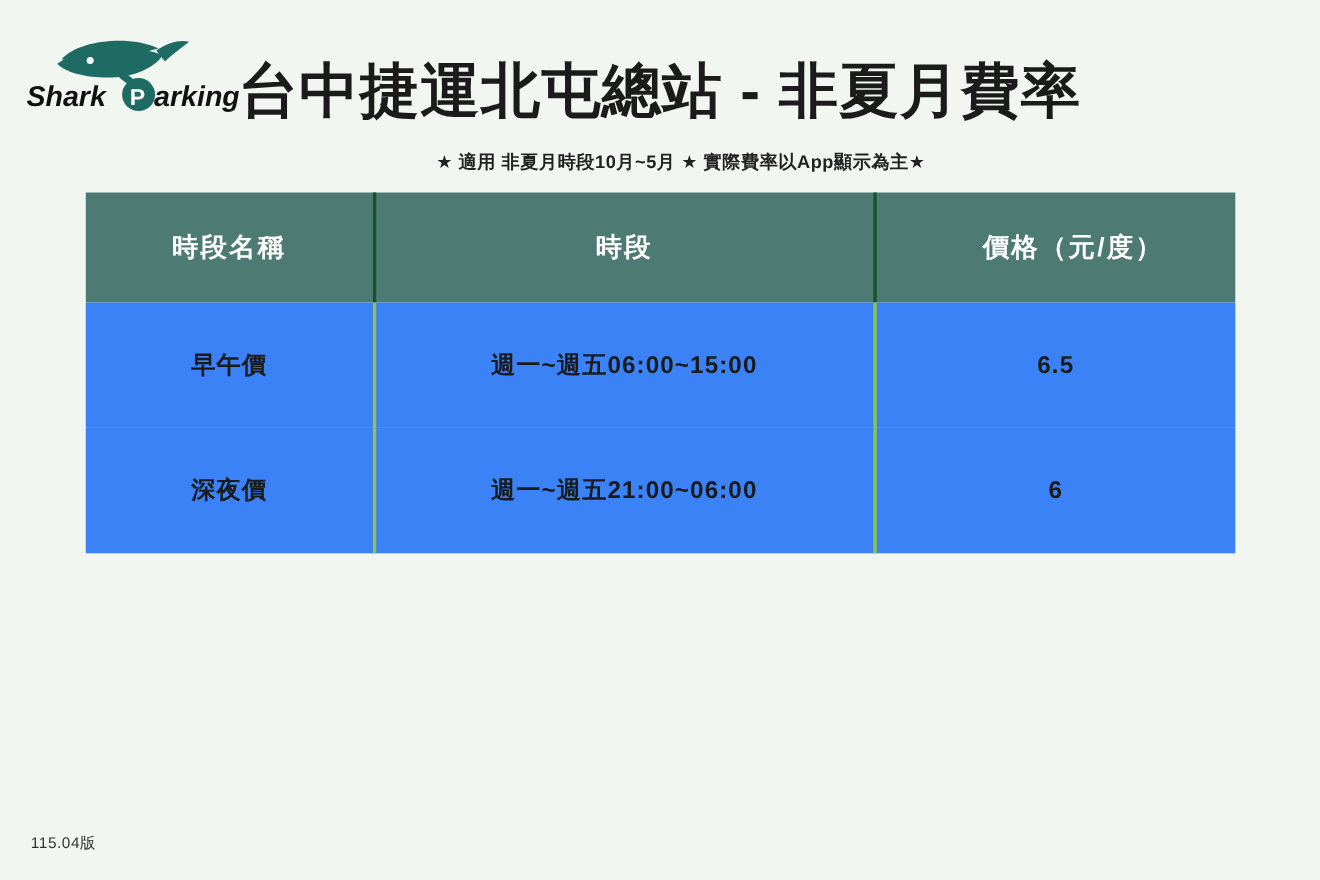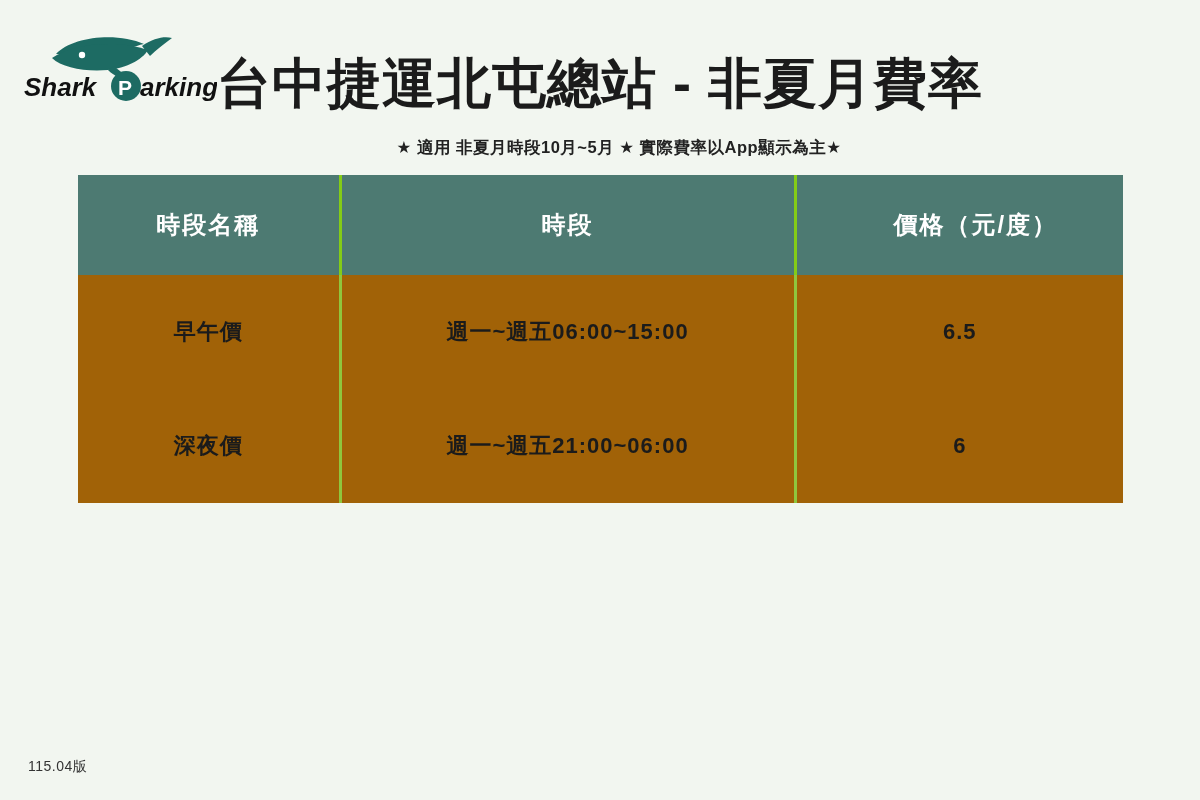--- a/index.html
+++ b/index.html
@@ -70,37 +70,37 @@
   .rate-table col.c3 { width: 328px; }
 
   .rate-table thead th {
     background: #4d7a72;
     color: #ffffff;
     font-size: 24px;
     font-weight: bold;
     height: 98px;
     vertical-align: middle;
     letter-spacing: 2px;
-    border-right: 3px solid #84cc16;
+    border-right: 3px solid #14532d;
   }
   .rate-table thead th:last-child { border-right: none; padding-left: 33px; }
 
   .rate-table tbody td {
     height: 112px;
     vertical-align: middle;
     text-align: center;
     font-size: 22px;
     font-weight: bold;
     color: #1b1b1b;
     border-right: 3px solid #8fc63d;
     letter-spacing: 1px;
   }
   .rate-table tbody td:last-child { border-right: none; }
 
-  .rate-table tbody tr.odd td { background: #a16207; }
+  .rate-table tbody tr.odd td { background: #3b82f6; }
   .rate-table tbody tr.even td { background: #ffffff; }
 
   .period-cell .day { }
   .price-cell { font-size: 22px; }
 
   
   .version {
     position: absolute;
     left: 28px;
     bottom: 24px;

